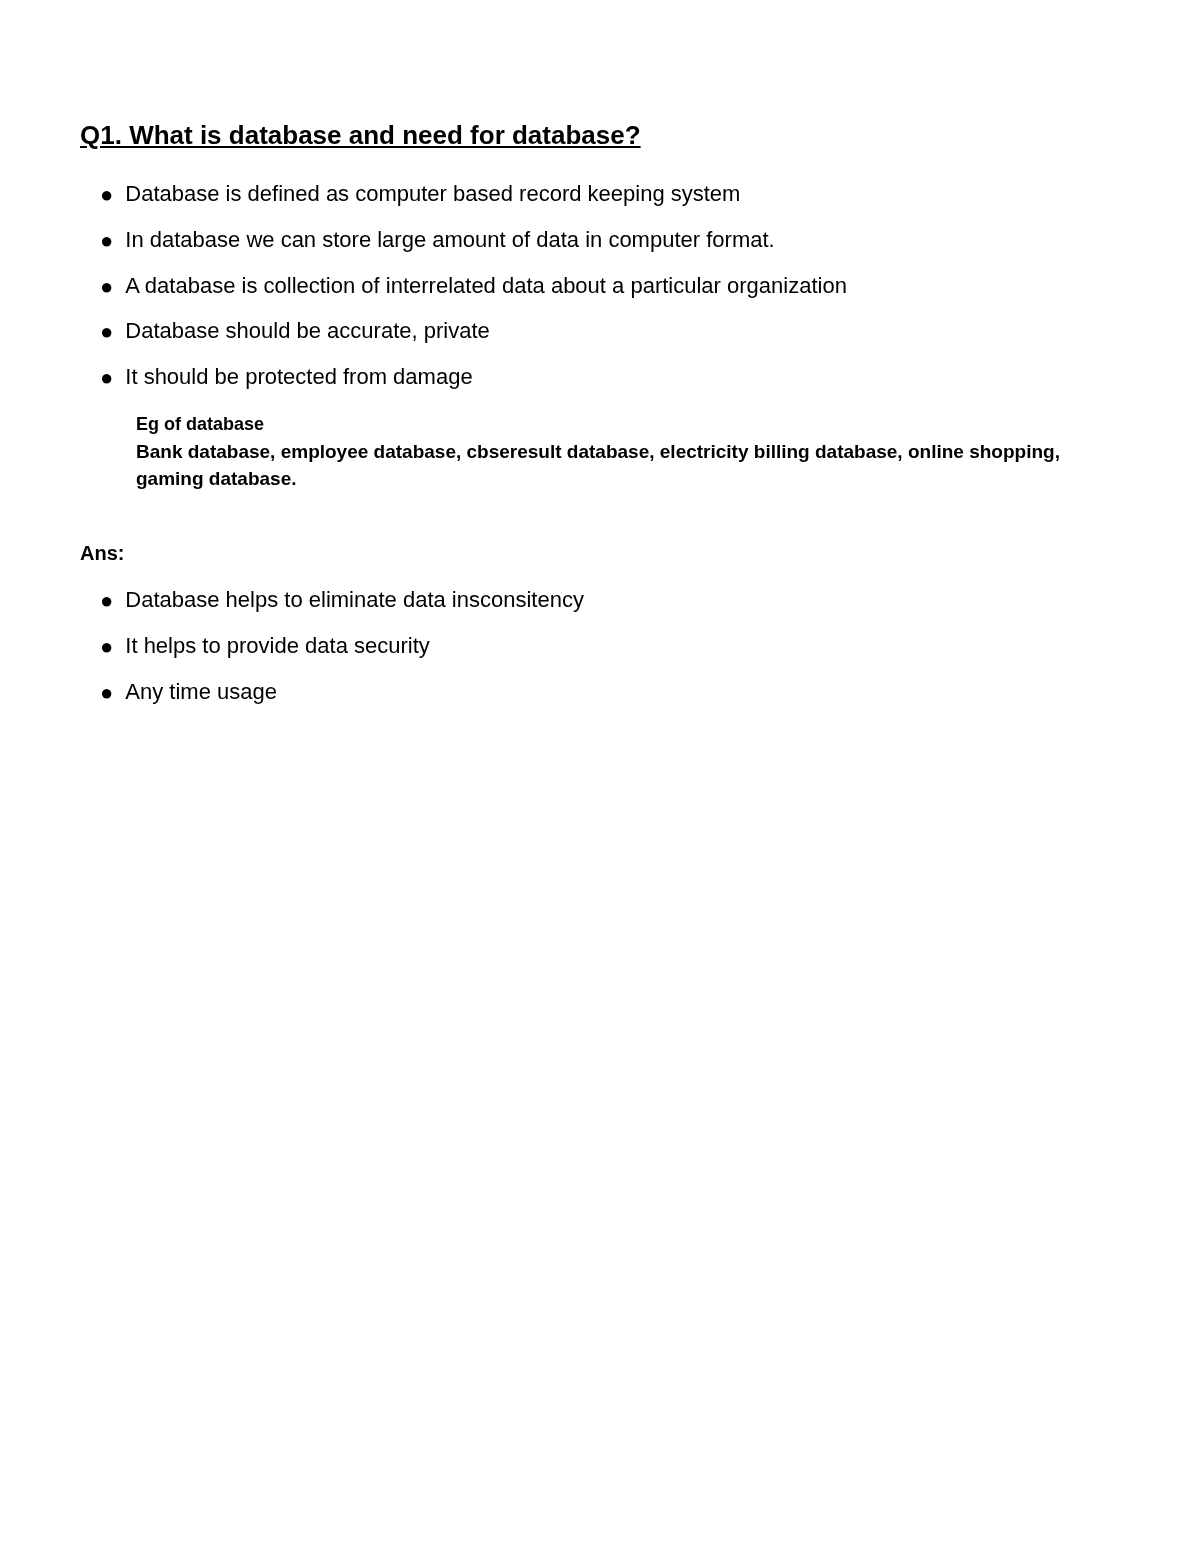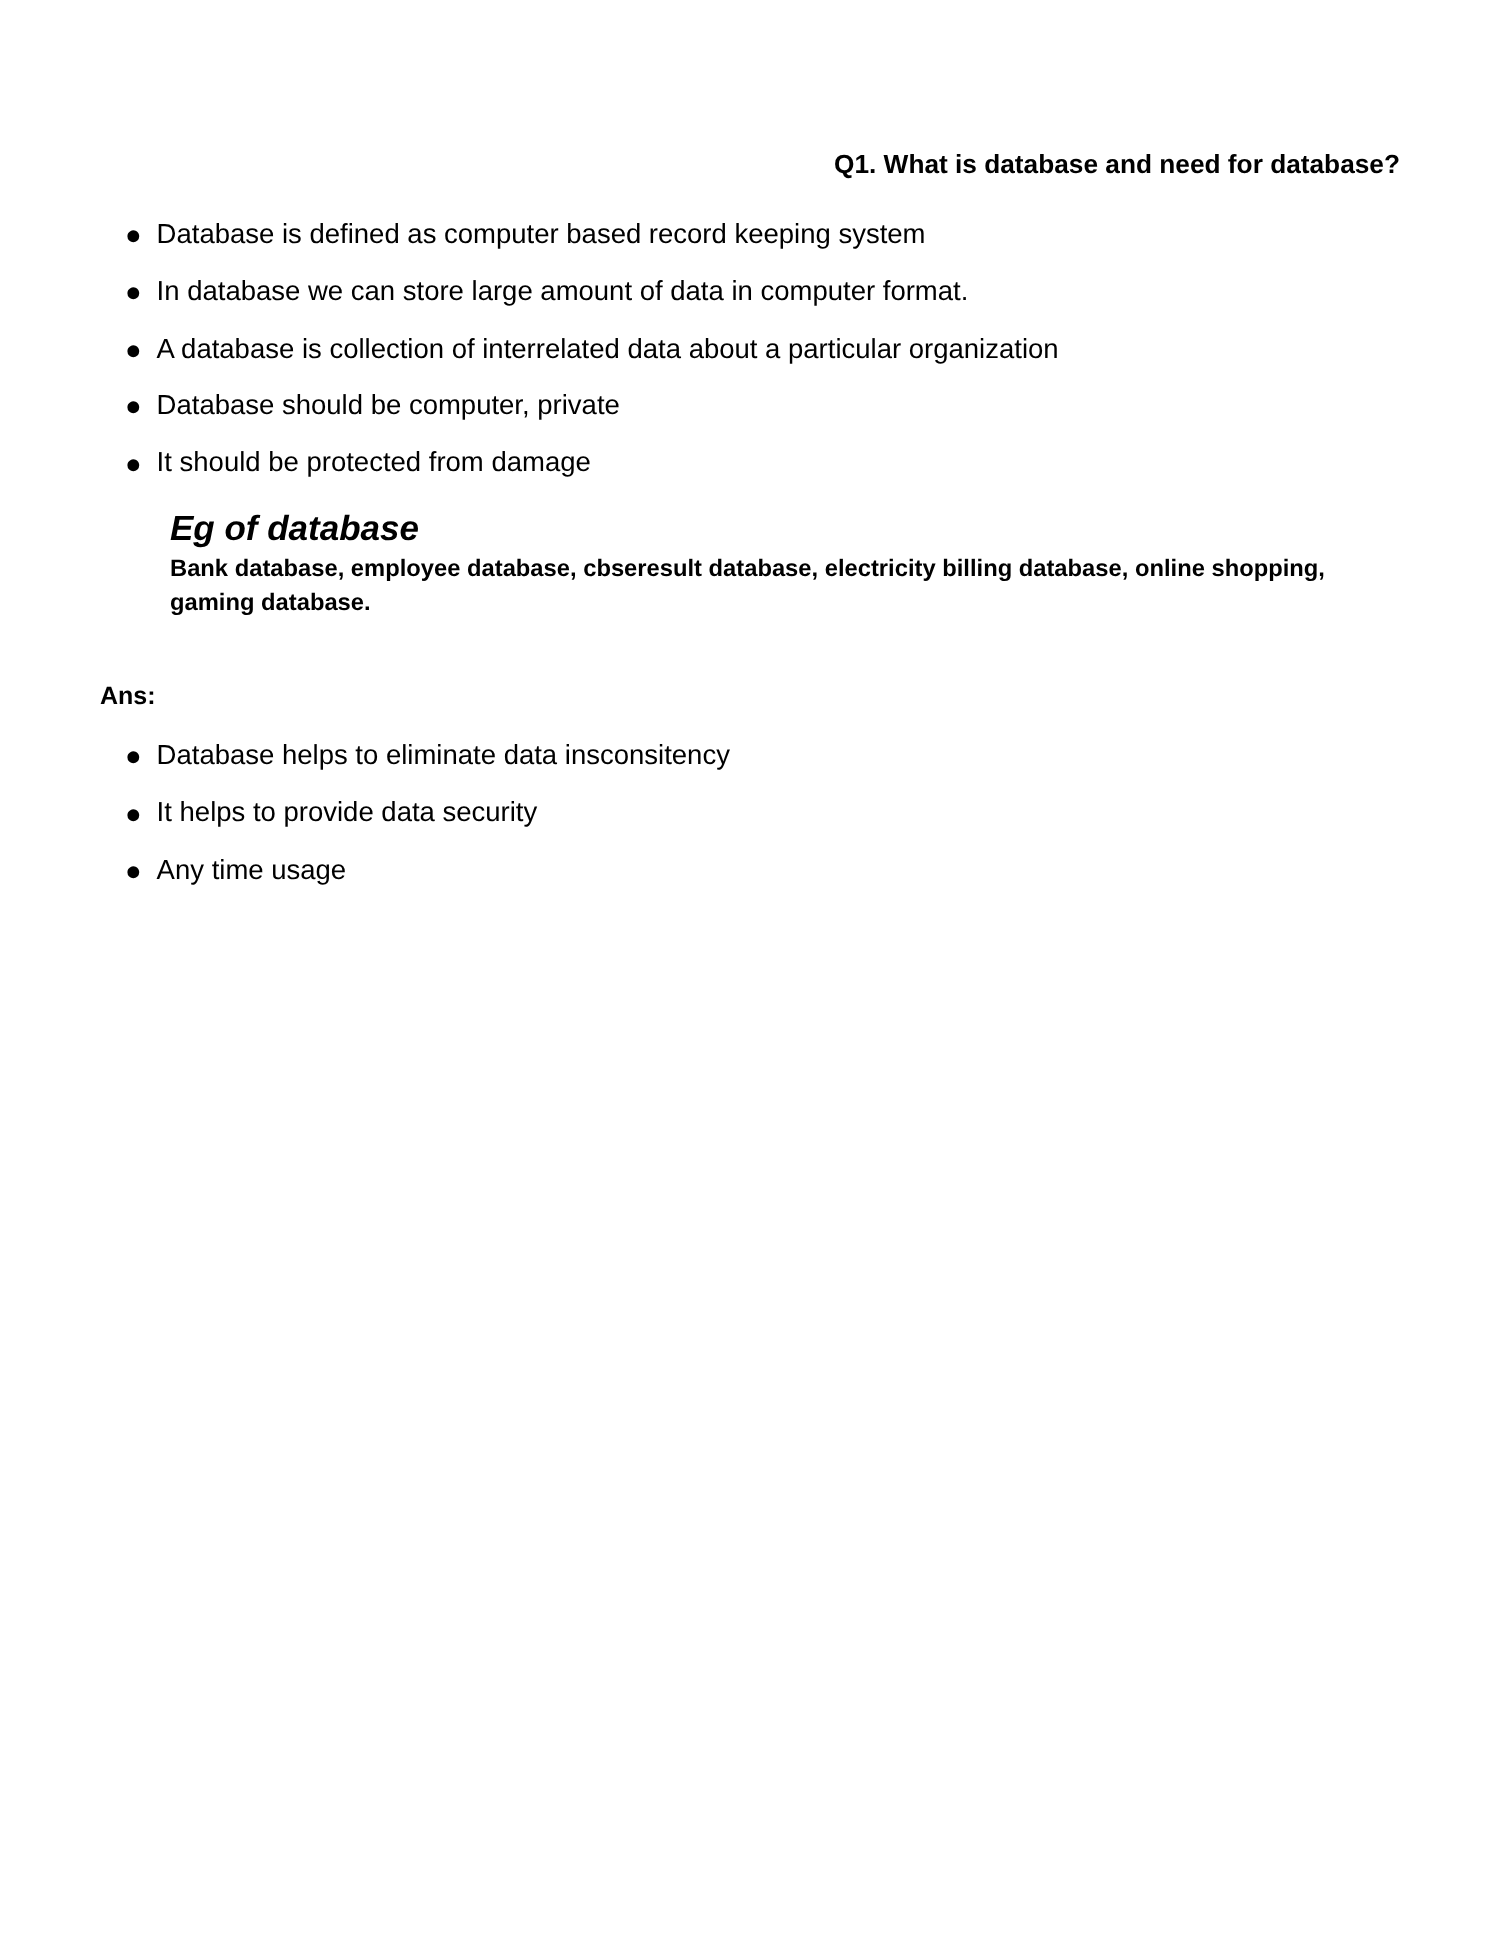--- a/index.html
+++ b/index.html
@@ -11,24 +11,24 @@
     body {
       background: #ffffff;
       font-family: Arial, sans-serif;
       width: 1200px;
       min-height: 1553px;
       padding: 120px 80px 80px 80px;
       color: #000000;
     }
 
     .question-title {
-      font-size: 21px;
+      font-size: 26px;
       font-weight: bold;
+      text-decoration: underline;
       margin-bottom: 28px;
-      text-align: right;
     }
 
     .bullet-list {
       list-style: none;
       padding-left: 20px;
       margin-bottom: 20px;
     }
 
     .bullet-list li {
       font-size: 22px;
@@ -47,24 +47,23 @@
       margin-top: 1px;
     }
 
     .eg-section {
       padding-left: 56px;
       margin-top: 4px;
       margin-bottom: 8px;
     }
 
     .eg-title {
-      font-size: 28px;
+      font-size: 18px;
       font-weight: bold;
       margin-bottom: 4px;
-      font-style: italic;
     }
 
     .eg-content {
       font-size: 19px;
       font-weight: bold;
       line-height: 1.4;
     }
 
     .section-gap {
       margin-bottom: 50px;
@@ -92,21 +91,21 @@
     <li>
       <span>Database is defined as computer based record keeping system</span>
     </li>
     <li>
       <span>In database we can store large amount of data in computer format.</span>
     </li>
     <li>
       <span>A database is collection of interrelated data about a particular organization</span>
     </li>
     <li>
-      <span>Database should be computer, private</span>
+      <span>Database should be accurate, private</span>
     </li>
     <li>
       <span>It should be protected from damage</span>
     </li>
   </ul>
 
   <div class="eg-section">
     <div class="eg-title">Eg of database</div>
     <div class="eg-content">Bank database, employee database, cbseresult database, electricity billing database, online shopping, gaming database.</div>
   </div>

